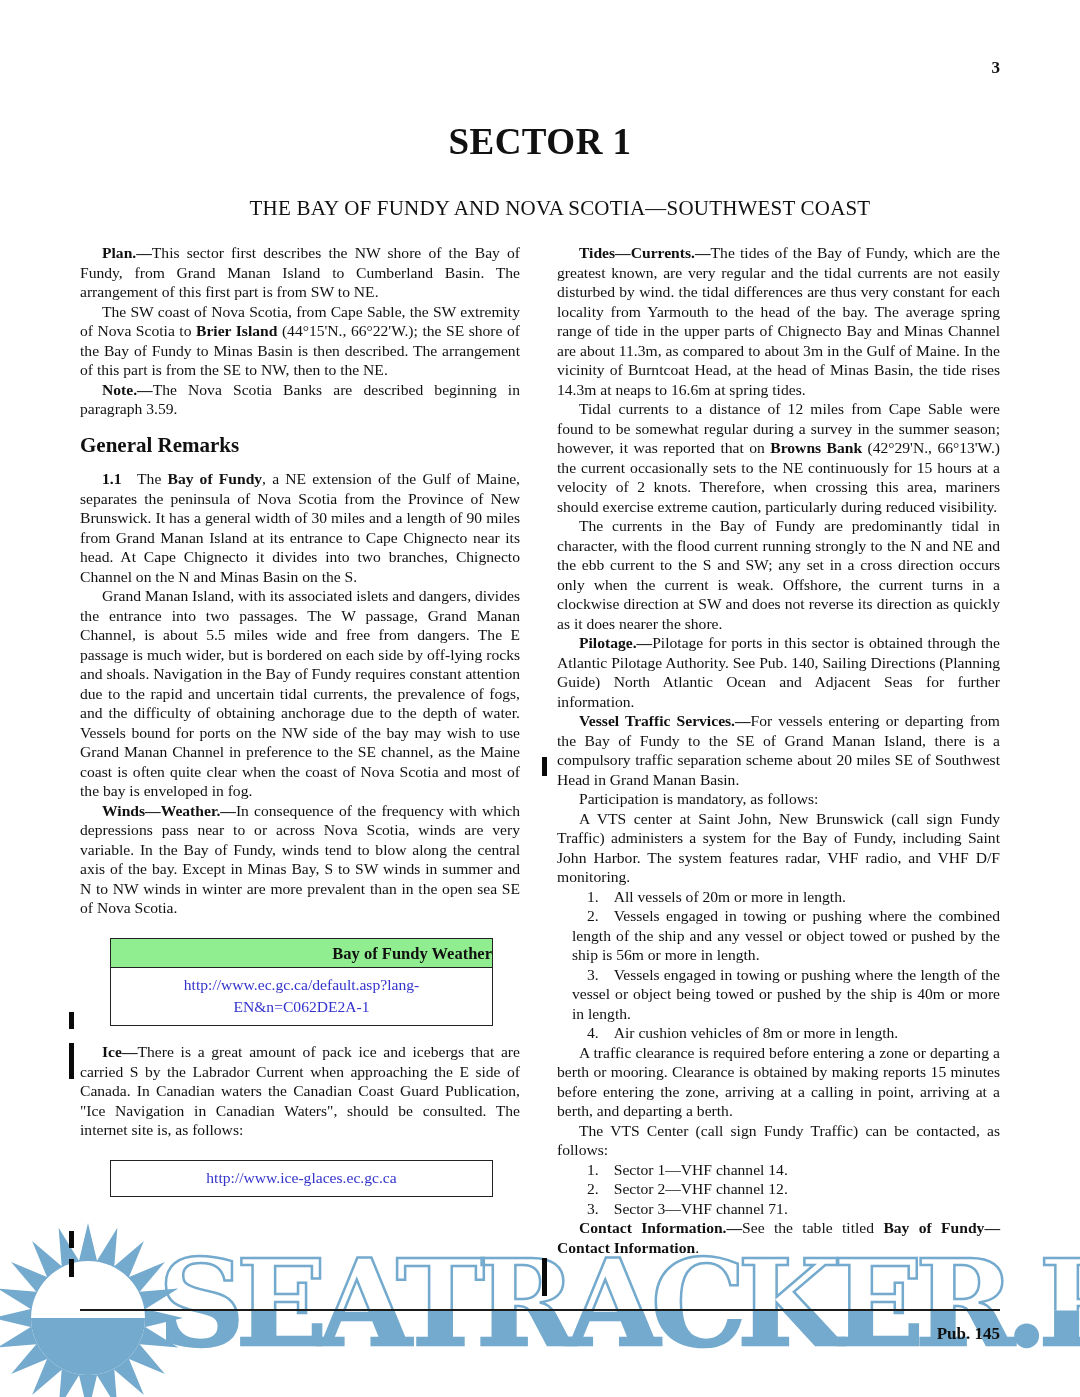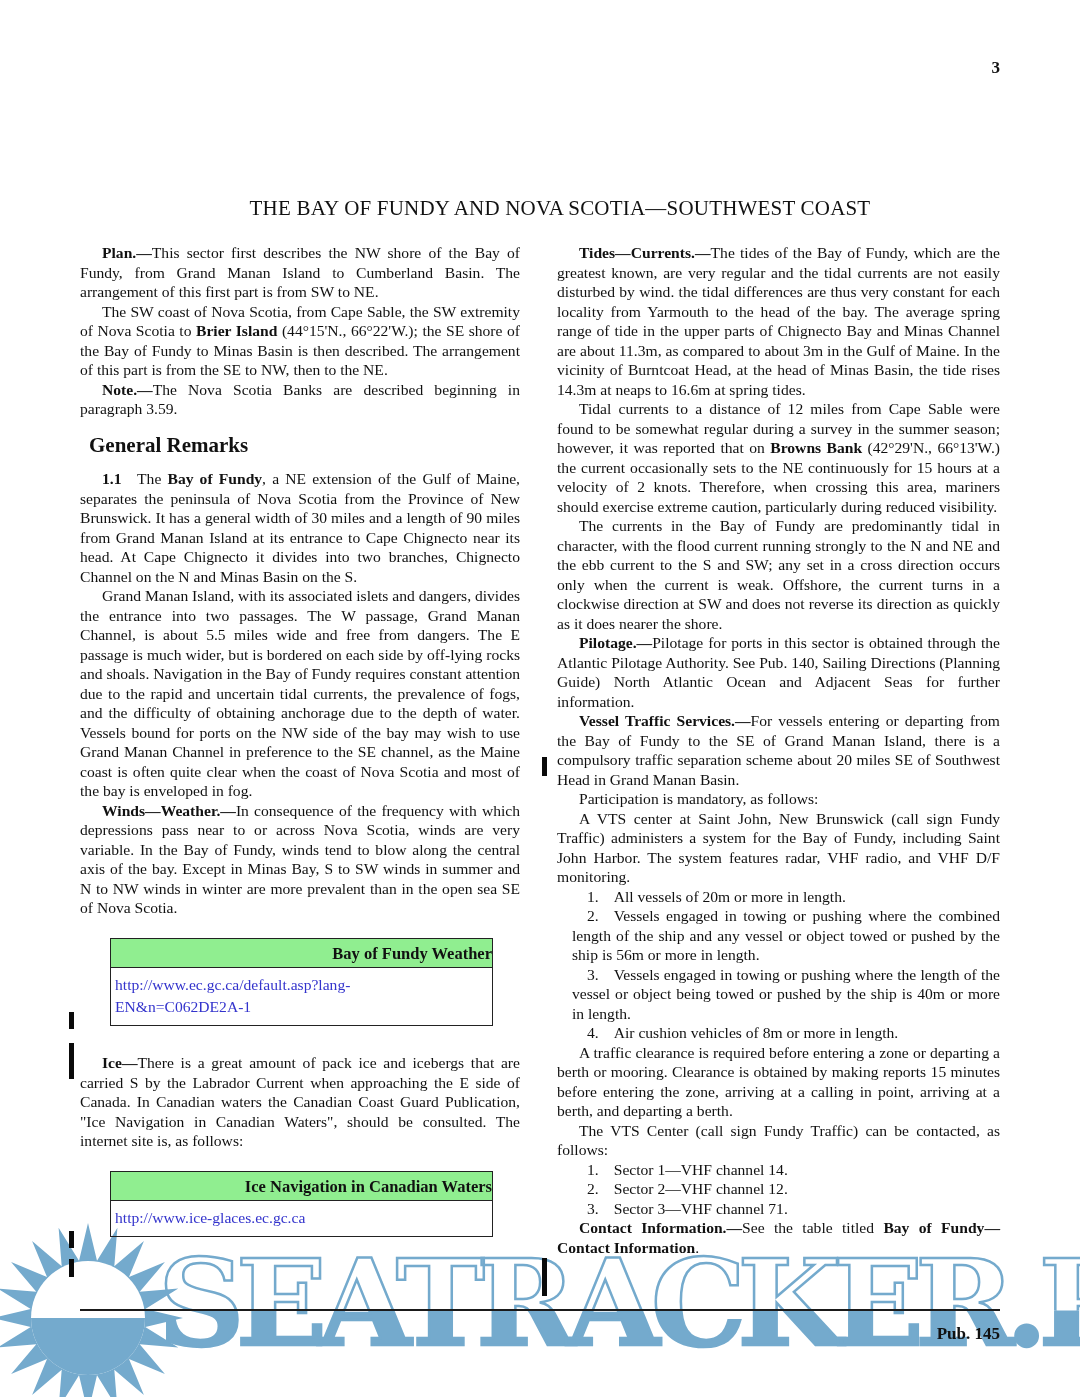--- a/index.html
+++ b/index.html
@@ -9,31 +9,31 @@
   .page-number{position:absolute;top:58px;right:80px;font-size:17px;font-weight:bold;z-index:2;}
   .doc-title{position:absolute;top:120px;left:0;width:100%;text-align:center;
              font-size:37px;font-weight:bold;letter-spacing:.5px;z-index:2;margin:0;}
   .doc-subtitle{position:absolute;top:196px;left:0;width:100%;text-align:center;
              font-size:21px;font-weight:normal;letter-spacing:.2px;z-index:2;margin:0;padding-left:20px;}
   
   .col{position:absolute;top:243px;font-size:15.6px;line-height:19.5px;z-index:2;}
   .col-left{left:80px;width:440px;}
   .col-right{left:557px;width:443px;}
   .para{margin:0;text-align:justify;text-indent:22px;}
-  .section-heading{margin:17px 0 14px 9px;font-size:21px;font-weight:bold;}
+  .section-heading{margin:17px 0 14px 0;font-size:21px;font-weight:bold;}
   
   .li{margin:0;text-align:justify;padding-left:15px;text-indent:15px;}
   .li .li-num{margin-right:15px;}
   
   .infobox{width:381px;margin:20px 0 16px 30px;border:1.5px solid #222;background:transparent;}
   .infobox-header{background:#90ee90;border-bottom:1.5px solid #222;text-align:right;
                   font-weight:bold;font-size:16.5px;padding:5px 0 4px 0;}
-  .infobox-body{padding:6px 4px 7px 4px;line-height:22px;font-family:Liberation Serif, serif;}
+  .infobox-body{text-align:center;padding:6px 4px 7px 4px;line-height:22px;font-family:Liberation Serif, serif;}
   .infobox-body a{color:#3333cc;text-decoration:none;font-size:15.6px;}
-  .ice-para{margin-top:27px;}
+  .ice-para{margin-top:16px;}
   
   .change-bar{position:absolute;width:4.5px;background:#0a0a0a;z-index:2;}
   
   .footer-rule{position:absolute;left:80px;top:1309px;width:920px;height:2px;background:#1a1a1a;z-index:2;}
   .pub-number{position:absolute;right:80px;top:1324px;font-size:17px;font-weight:bold;z-index:2;}
   
   .watermark-layer{position:absolute;left:0;top:0;width:100%;height:100%;z-index:1;pointer-events:none;}
   .wm-sun{position:absolute;left:-12px;top:1218px;}
   .wm-text{position:absolute;left:158px;top:1243px;white-space:nowrap;
            font-family:"DejaVu Serif",serif;font-weight:bold;font-size:120px;line-height:120px;
@@ -52,20 +52,21 @@
     <svg class="wm-sun" width="200" height="200" viewBox="0 0 200 200">
       <polygon fill="#74aacd" points="195,100 157.3,109 190.3,129.4 151.7,126.3 176.9,155.9 141,141 155.9,176.9 126.3,151.7 129.4,190.3 109,157.3 100,195 91,157.3 70.6,190.3 73.7,151.7 44.1,176.9 59,141 23.1,155.9 48.3,126.3 9.7,129.4 42.7,109 5,100 42.7,91 9.7,70.6 48.3,73.7 23.1,44.1 59,59 44.1,23.1 73.7,48.3 70.6,9.7 91,42.7 100,5 109,42.7 129.4,9.7 126.3,48.3 155.9,23.1 141,59 176.9,44.1 151.7,73.7 190.3,70.6 157.3,91"></polygon>
       <circle cx="100" cy="100" r="57" fill="#ffffff"></circle>
       <path d="M 43 100 A 57 57 0 0 0 157 100 Z" fill="#74aacd"></path>
     </svg>
     <div class="wm-text outline">SEATRACKER.RU</div>
     <div class="wm-text solid">SEATRACKER.RU</div>
   </div>
 
   <div class="page-number">3</div>
+  <h1 class="doc-title">SECTOR 1</h1>
   <h2 class="doc-subtitle">THE BAY OF FUNDY AND NOVA SCOTIA—SOUTHWEST COAST</h2>
 
   <div class="col col-left">
     <p class="para"><b>Plan.—</b>This sector first describes the NW shore of the Bay of Fundy, from Grand Manan Island to Cumberland Basin. The arrangement of this first part is from SW to NE.</p>
     <p class="para">The SW coast of Nova Scotia, from Cape Sable, the SW ex­tremity of Nova Scotia to <b>Brier Island</b> (44°15'N., 66°22'W.); the SE shore of the Bay of Fundy to Minas Basin is then de­scribed. The arrangement of this part is from the SE to NW, then to the NE.</p>
     <p class="para"><b>Note.—</b>The Nova Scotia Banks are described beginning in paragraph 3.59.</p>
     <div class="section-heading">General Remarks</div>
     <p class="para"><b>1.1</b> The <b>Bay of Fundy</b>, a NE extension of the Gulf of Maine, separates the peninsula of Nova Scotia from the Prov­ince of New Brunswick. It has a general width of 30 miles and a length of 90 miles from Grand Manan Island at its entrance to Cape Chignecto near its head. At Cape Chignecto it divides in­to two branches, Chignecto Channel on the N and Minas Basin on the S.</p>
     <p class="para">Grand Manan Island, with its associated islets and dangers, divides the entrance into two passages. The W passage, Grand Manan Channel, is about 5.5 miles wide and free from dangers. The E passage is much wider, but is bordered on each side by off-lying rocks and shoals. Navigation in the Bay of Fundy re­quires constant attention due to the rapid and uncertain tidal currents, the prevalence of fogs, and the difficulty of obtaining anchorage due to the depth of water. Vessels bound for ports on the NW side of the bay may wish to use Grand Manan Channel in preference to the SE channel, as the Maine coast is often quite clear when the coast of Nova Scotia and most of the bay is enveloped in fog.</p>
     <p class="para"><b>Winds—Weather.—</b>In consequence of the frequency with which depressions pass near to or across Nova Scotia, winds are very variable. In the Bay of Fundy, winds tend to blow along the central axis of the bay. Except in Minas Bay, S to SW winds in summer and N to NW winds in winter are more prev­alent than in the open sea SE of Nova Scotia.</p>
@@ -73,21 +74,20 @@
     <div class="infobox">
       <div class="infobox-header">Bay of Fundy Weather</div>
       <div class="infobox-body">
         <a href="#"><span>http://www.ec.gc.ca/default.asp?lang-</span><br><span>EN&amp;n=C062DE2A-1</span></a>
       </div>
     </div>
 
     <p class="para ice-para"><b>Ice—</b>There is a great amount of pack ice and icebergs that are carried S by the Labrador Current when approaching the E side of Canada. In Canadian waters the Canadian Coast Guard Publication, "Ice Navigation in Canadian Waters", should be consulted. The internet site is, as follows:</p>
 
     <div class="infobox">
-      <div class="infobox-header">Ice Navigation in Canadian Waters</div>
       <div class="infobox-body">
         <a href="#">http://www.ice-glaces.ec.gc.ca</a>
       </div>
     </div>
   </div>
 
   <div class="col col-right">
     <p class="para"><b>Tides—Currents.—</b>The tides of the Bay of Fundy, which are the greatest known, are very regular and the tidal currents are not easily disturbed by wind. the tidal differences are thus very constant for each locality from Yarmouth to the head of the bay. The average spring range of tide in the upper parts of Chignecto Bay and Minas Channel are about 11.3m, as com­pared to about 3m in the Gulf of Maine. In the vicinity of Burntcoat Head, at the head of Minas Basin, the tide rises 14.3m at neaps to 16.6m at spring tides.</p>
     <p class="para">Tidal currents to a distance of 12 miles from Cape Sable were found to be somewhat regular during a survey in the sum­mer season; however, it was reported that on <b>Browns Bank</b> (42°29'N., 66°13'W.) the current occasionally sets to the NE continuously for 15 hours at a velocity of 2 knots. Therefore, when crossing this area, mariners should exercise extreme cau­tion, particularly during reduced visibility.</p>
     <p class="para">The currents in the Bay of Fundy are predominantly tidal in character, with the flood current running strongly to the N and NE and the ebb current to the S and SW; any set in a cross di­rection occurs only when the current is weak. Offshore, the current turns in a clockwise direction at SW and does not re­verse its direction as quickly as it does nearer the shore.</p>

